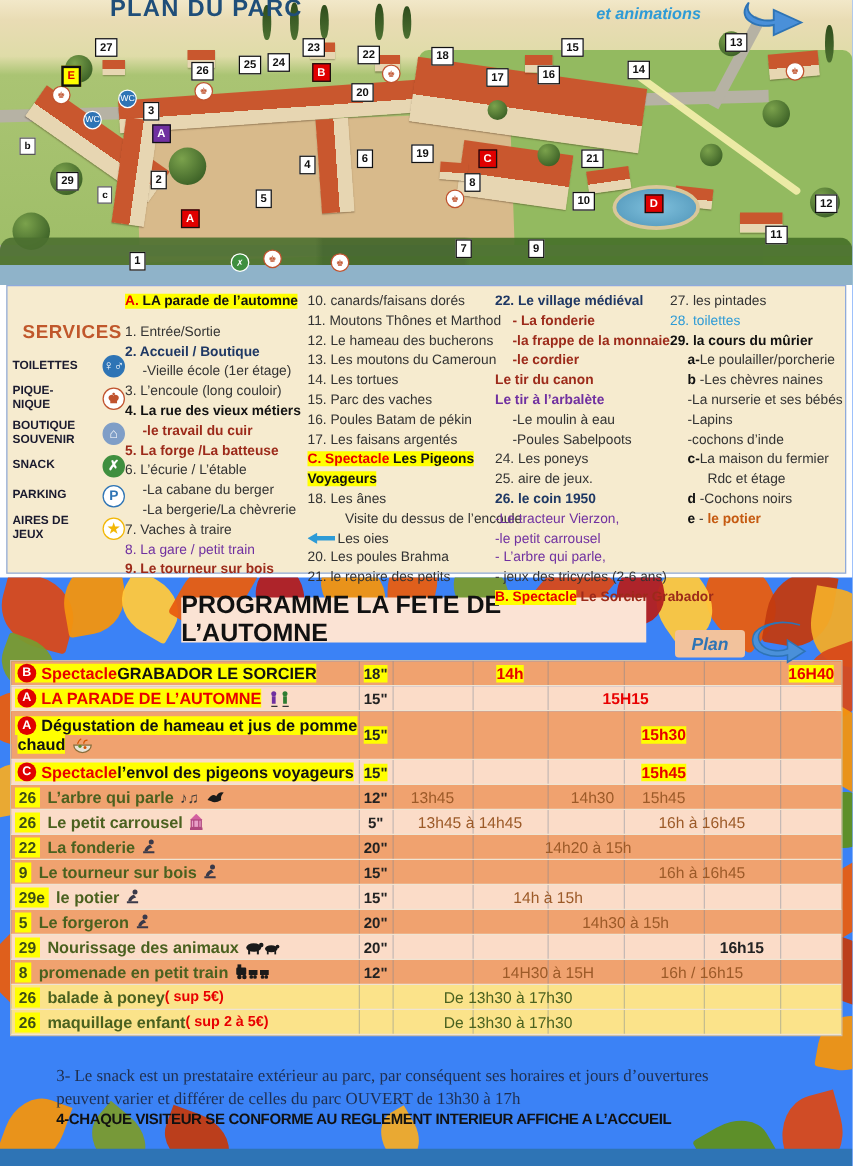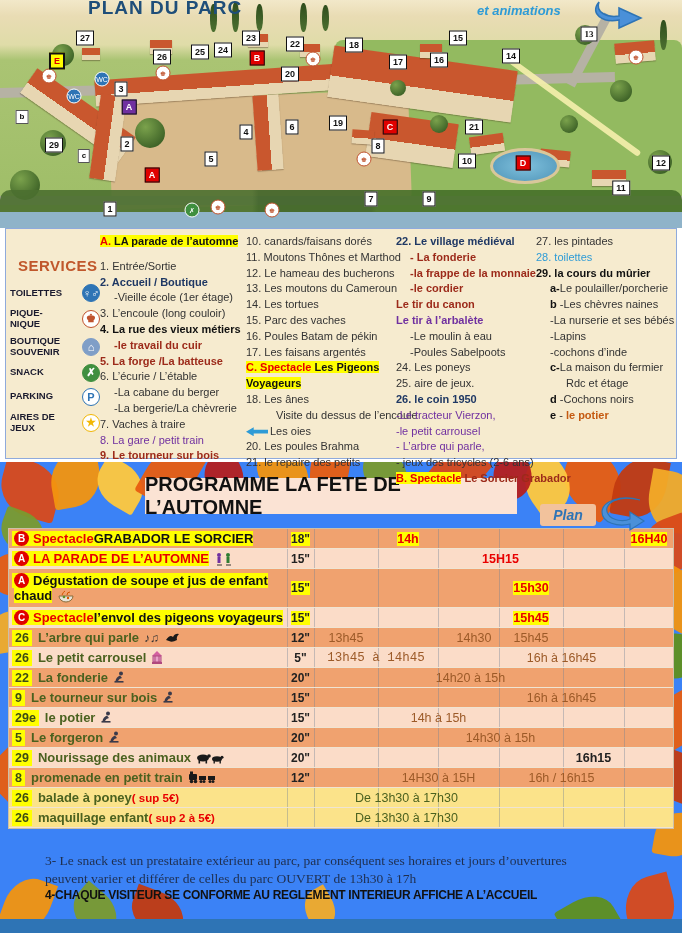--- a/index.html
+++ b/index.html
@@ -183,21 +183,21 @@
       <span class="marker k-num" style="left: 292px; top: 127px;">6</span>
       <span class="marker k-num" style="left: 211px; top: 159px;">5</span>
       <span class="marker k-red" style="left: 152px; top: 175px;">A</span>
       <span class="marker k-num" style="left: 110px; top: 209px;">1</span>
       <span class="marker k-num" style="left: 338px; top: 123px;">19</span>
       <span class="marker k-num" style="left: 354px; top: 45px;">18</span>
       <span class="marker k-num" style="left: 458px; top: 38px;">15</span>
       <span class="marker k-num" style="left: 398px; top: 62px;">17</span>
       <span class="marker k-num" style="left: 439px; top: 60px;">16</span>
       <span class="marker k-num" style="left: 511px; top: 56px;">14</span>
-      <span class="marker k-num" style="left: 589px; top: 34px; font-family: Liberation Serif, serif;">13</span>
+      <span class="marker k-num" style="left: 589px; top: 34px;">13</span>
       <span class="marker k-red" style="left: 390px; top: 127px;">C</span>
       <span class="marker k-num" style="left: 378px; top: 146px;">8</span>
       <span class="marker k-num" style="left: 474px; top: 127px;">21</span>
       <span class="marker k-num" style="left: 467px; top: 161px;">10</span>
       <span class="marker k-red" style="left: 523px; top: 163px;">D</span>
       <span class="marker k-num" style="left: 661px; top: 163px;">12</span>
       <span class="marker k-num" style="left: 621px; top: 188px;">11</span>
       <span class="marker k-num" style="left: 371px; top: 199px;">7</span>
       <span class="marker k-num" style="left: 429px; top: 199px;">9</span>
       <span class="svc svc-toilets" style="left: 102px; top: 79px;">WC</span>
@@ -401,21 +401,21 @@
         <div class="bgcell" style="grid-column: 2;"></div>
         <div class="bgcell" style="grid-column: 3;"></div>
         <div class="bgcell" style="grid-column: 4;"></div>
         <div class="bgcell" style="grid-column: 5;"></div>
         <div class="bgcell" style="grid-column: 6;"></div>
         <div class="bgcell" style="grid-column: 7;"></div>
         <div class="bgcell" style="grid-column: 8;"></div>
         <div class="ncell">
           <span class="hl" style="display: inline-flex; align-items: center;">
             <span class="badge-ltr">A</span>
-            <span class="nm-black">Dégustation de soupe et jus de enfant</span>
+            <span class="nm-black">Dégustation de hameau et jus de pomme</span>
           </span>
           <div class="nline2"><span class="hl"><span class="nm-black">chaud</span></span><span class="icon-sp">
               <svg width="18" height="13" viewBox="0 0 18 13">
                 <path d="M2 6 h14 a7 6 0 0 1 -14 0 Z" fill="#e8e4d8" stroke="#8a6d3b"></path>
                 <path d="M5 5 q1 -3 3 -4 M10 5 q0 -3 3 -3" stroke="#d35400" fill="none"></path>
                 <circle cx="7" cy="7" r="1.3" fill="#5a8f29"></circle>
                 <circle cx="11" cy="8" r="1.2" fill="#d35400"></circle>
               </svg>
             </span></div>
         </div>
@@ -486,21 +486,21 @@
             <svg width="12" height="14" viewBox="0 0 12 14">
               <path d="M1 5 L6 0 L11 5 Z" fill="#d35fa0"></path>
               <rect x="2" y="5" width="8" height="6" fill="#e8a0c8" stroke="#b0487e"></rect>
               <line x1="4" y1="5" x2="4" y2="11" stroke="#b0487e"></line>
               <line x1="8" y1="5" x2="8" y2="11" stroke="#b0487e"></line>
               <rect x="1" y="11" width="10" height="2" fill="#b0487e"></rect>
             </svg>
           </span>
         </div>
         <div class="dcell"><span>5"</span></div>
-        <div class="tcell" style="grid-column: 3 / span 2; font-family: Liberation Mono, monospace;"><span class="t-brown">13h45 à 14h45</span></div>
+        <div class="tcell" style="grid-column: 3 / span 2;"><span class="t-brown">13h45 à 14h45</span></div>
         <div class="tcell" style="grid-column: 6 / span 2;"><span class="t-brown">16h à 16h45</span></div>
       </div>
       <div class="prow shade-dark">
         <div class="bgcell" style="grid-column: 2;"></div>
         <div class="bgcell" style="grid-column: 3;"></div>
         <div class="bgcell" style="grid-column: 4;"></div>
         <div class="bgcell" style="grid-column: 5;"></div>
         <div class="bgcell" style="grid-column: 6;"></div>
         <div class="bgcell" style="grid-column: 7;"></div>
         <div class="bgcell" style="grid-column: 8;"></div>

